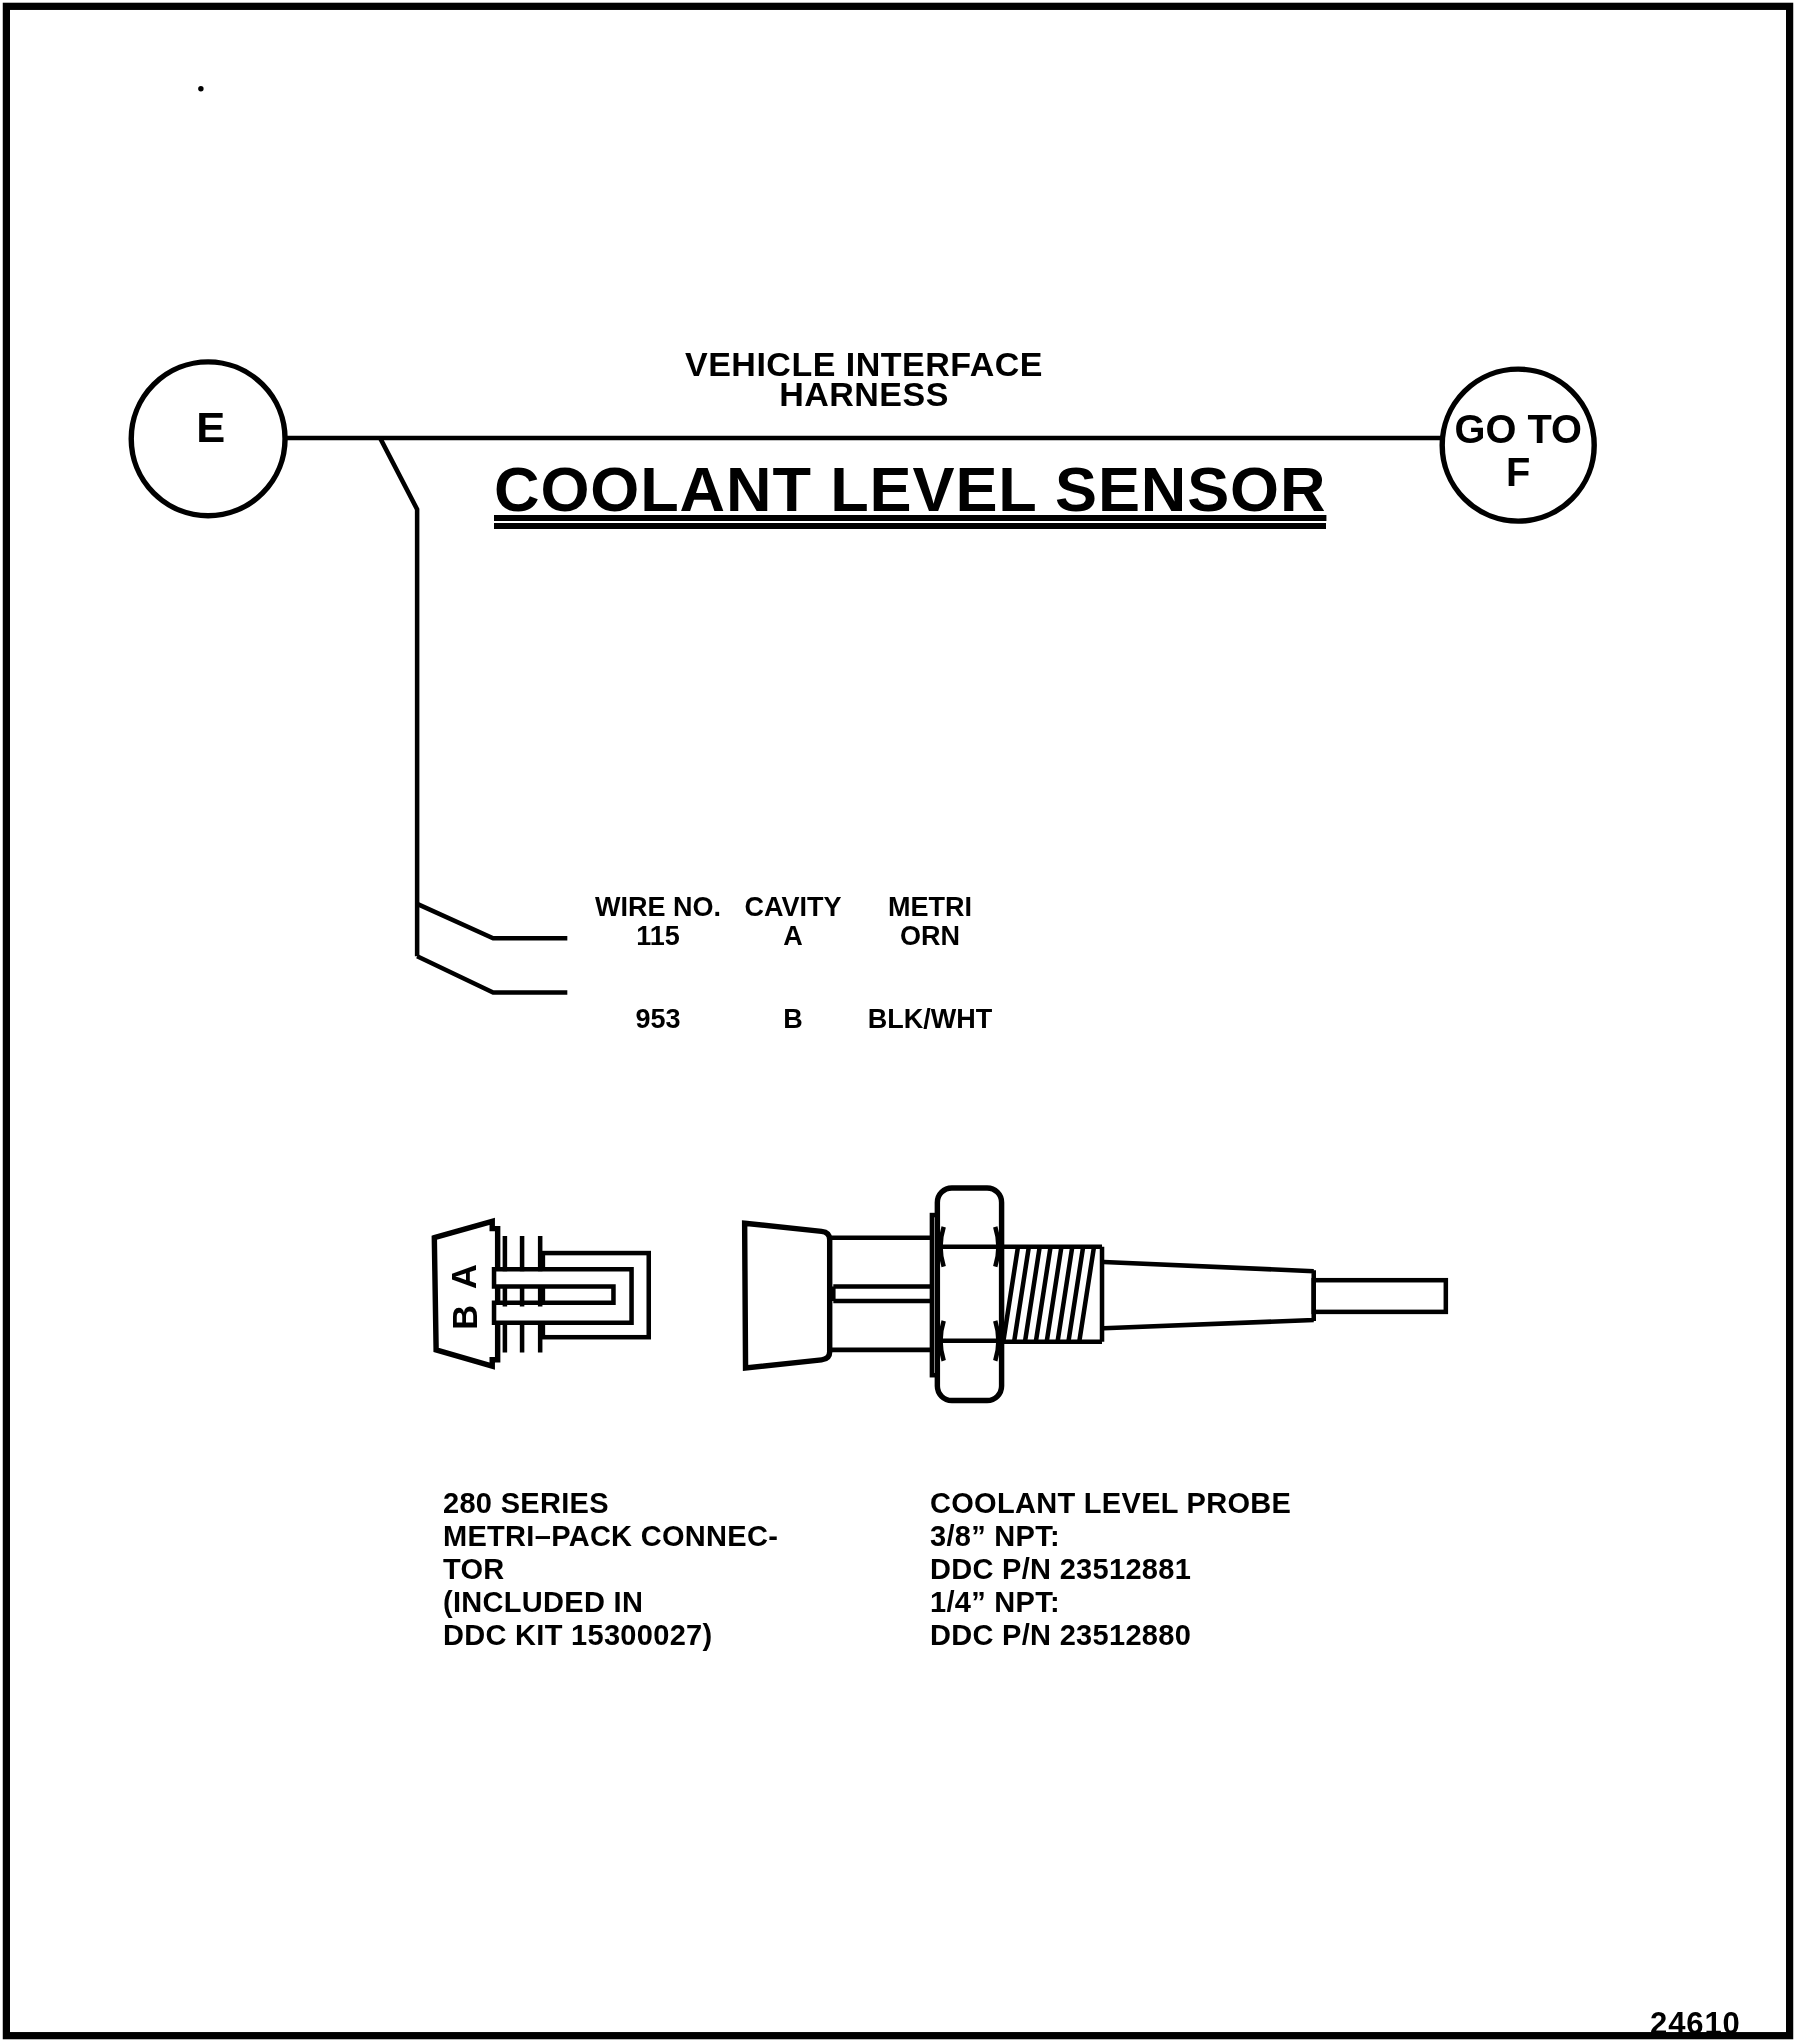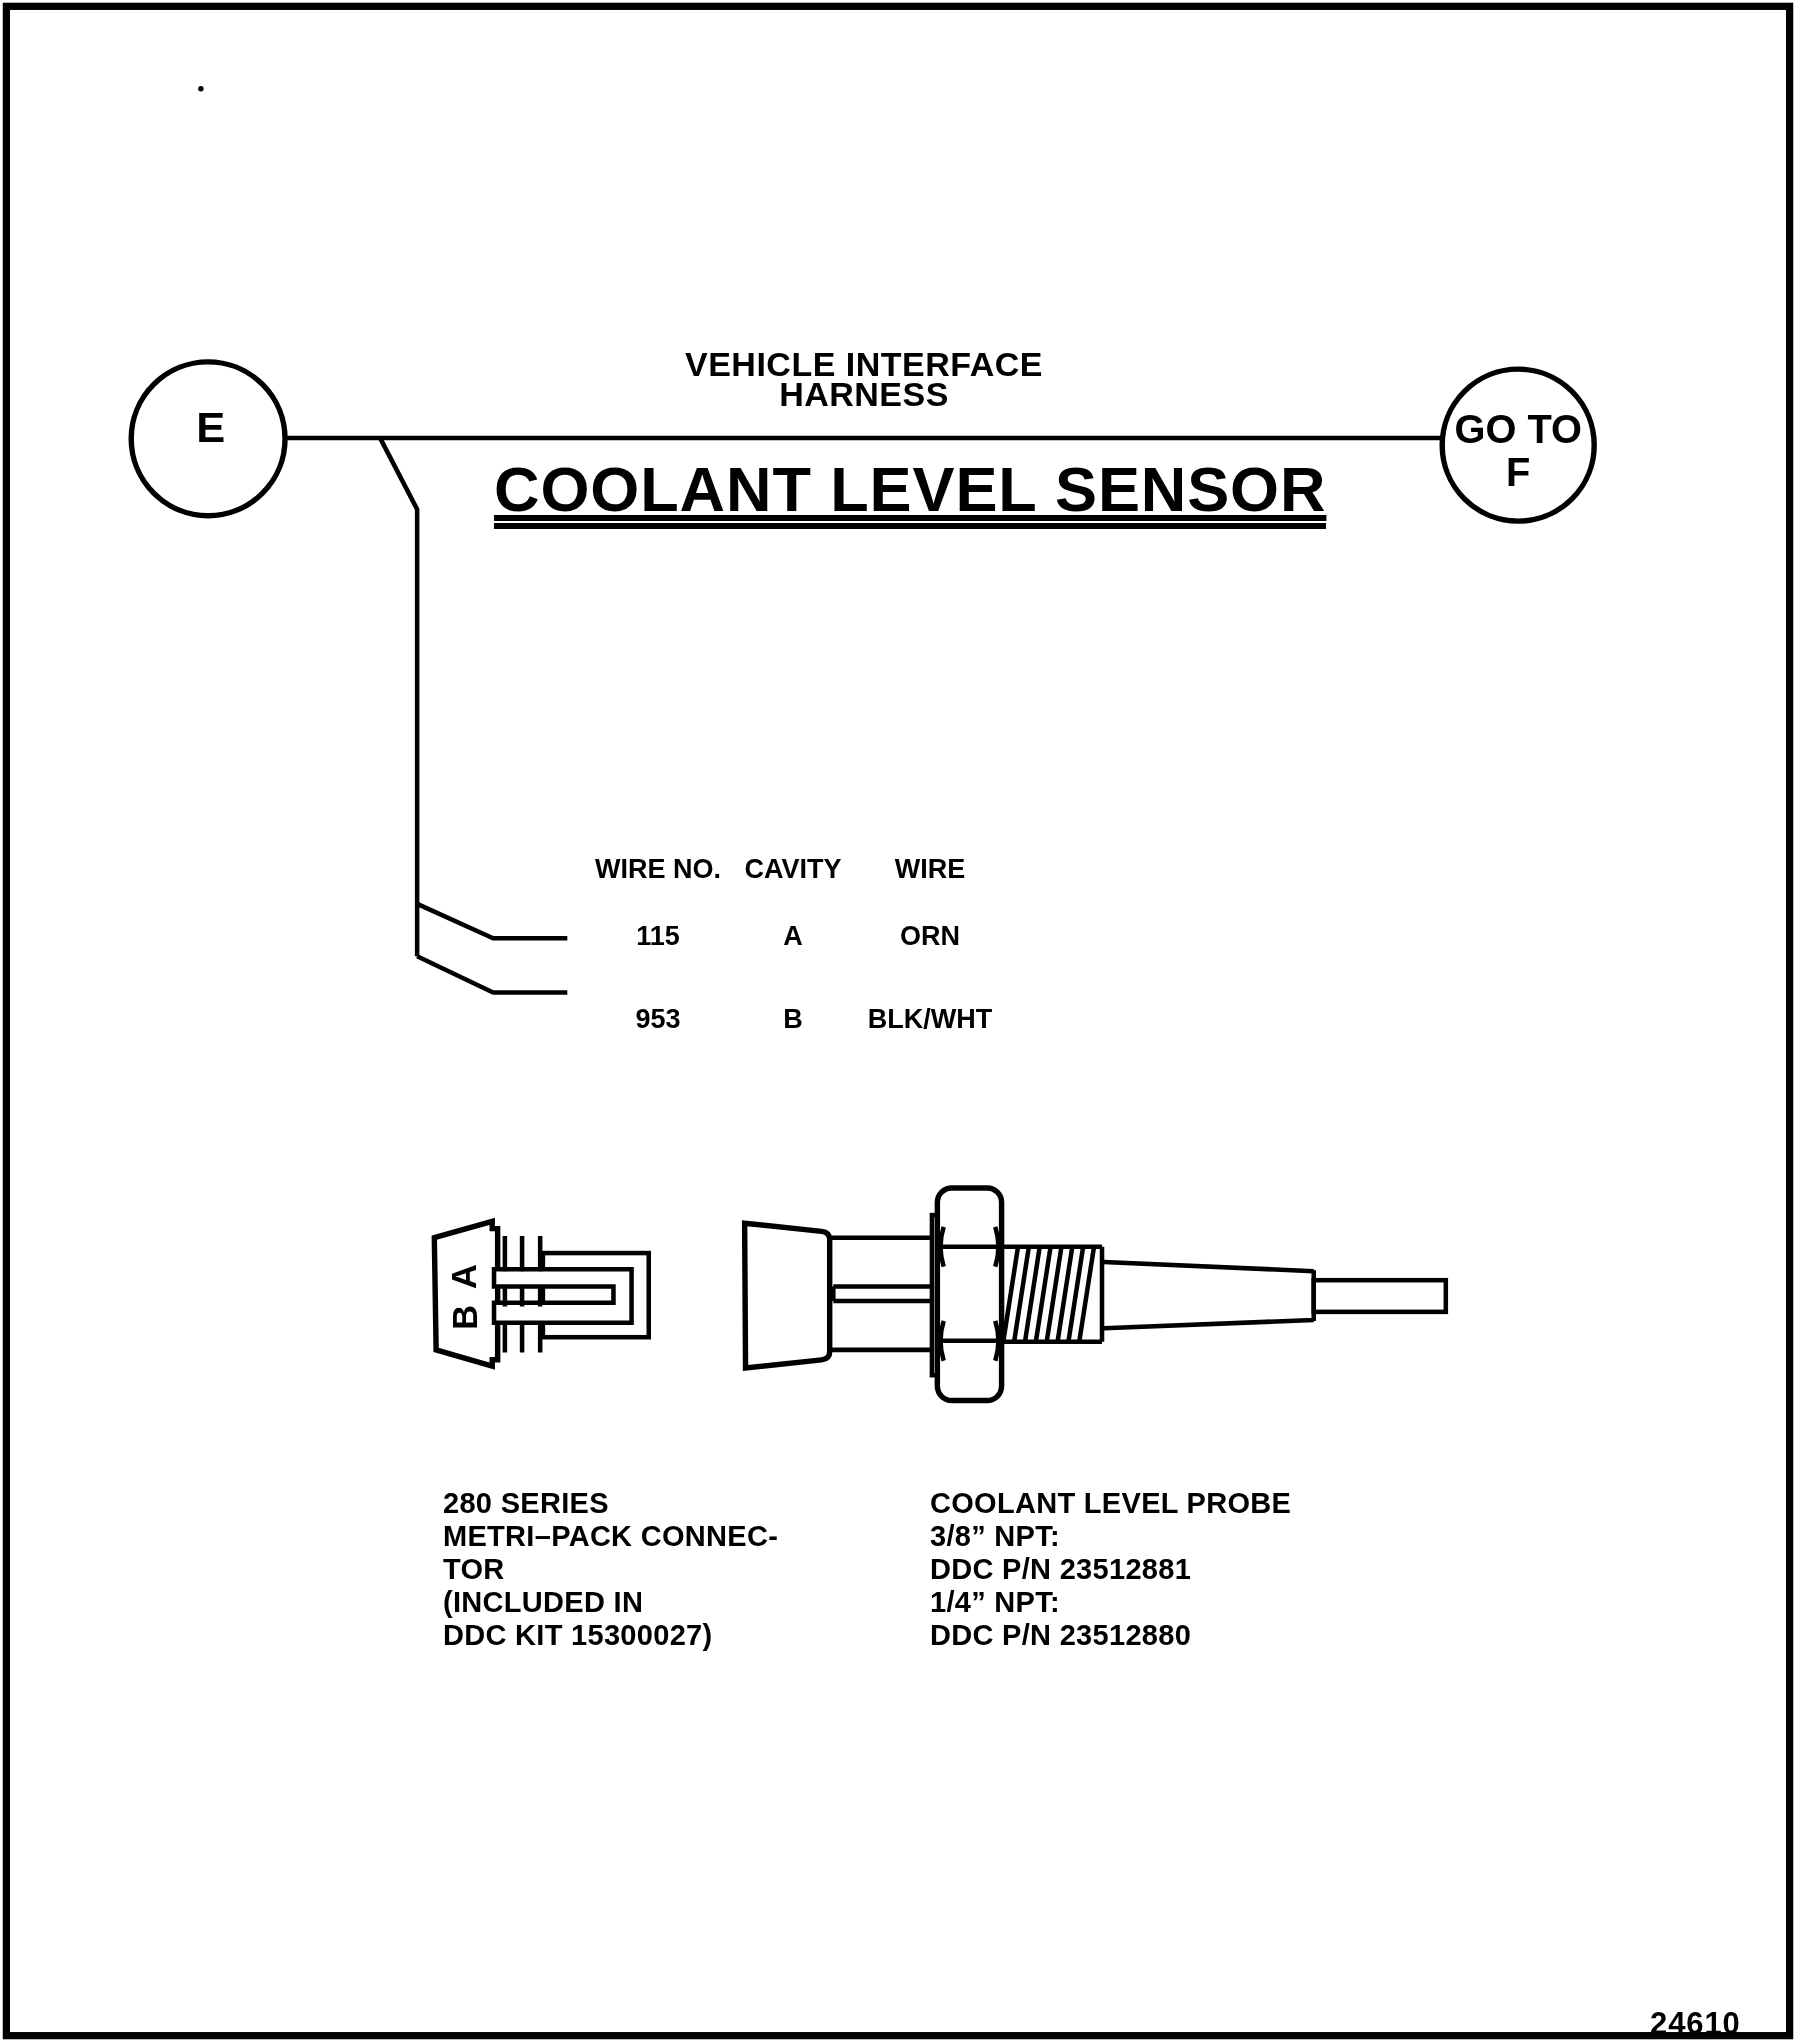--- a/index.html
+++ b/index.html
@@ -21,21 +21,21 @@
     display:inline-block;font-size:63px;font-weight:bold;letter-spacing:0.9px;
     border-bottom:6.3px solid #000;padding-bottom:0.9px;line-height:1.05;
     white-space:nowrap;
     text-decoration:underline;
   }
   .cell{
     position:absolute;transform:translateX(-50%);
     font-size:27px;font-weight:bold;white-space:nowrap;text-align:center;
   }
   .c1{left:658px;} .c2{left:793px;} .c3{left:930px;}
-  .r0{top:854px;} .r1{top:921px;} .r2{top:979px;margin-top:25px;}
+  .r0{top:892px;} .r1{top:921px;} .r2{top:979px;margin-top:25px;}
 
   .caption{
     font-size:29px;font-weight:bold;line-height:33px;letter-spacing:0.3px;
     white-space:nowrap;
   }
   .caption-connector{left:443px;top:1487px;}
   .caption-probe{left:930px;top:1487px;}
 
   .drawing-number{
     left:1650px;top:1958px;font-size:31px;font-weight:bold;letter-spacing:0.9px;margin-top:48px;
@@ -110,21 +110,21 @@
   <div>HARNESS</div>
 </div>
 
 <div class="abs title-wrap">
   <span class="title">COOLANT LEVEL SENSOR</span>
 </div>
 
 <div>
   <span class="cell c1 r0">WIRE NO.</span>
   <span class="cell c2 r0">CAVITY</span>
-  <span class="cell c3 r0">WIRE</span>
+  <span class="cell c3 r0">METRI</span>
 
   <span class="cell c1 r1">115</span>
   <span class="cell c2 r1">A</span>
   <span class="cell c3 r1">ORN</span>
 
   <span class="cell c1 r2">953</span>
   <span class="cell c2 r2">B</span>
   <span class="cell c3 r2">BLK/WHT</span>
 </div>
 

